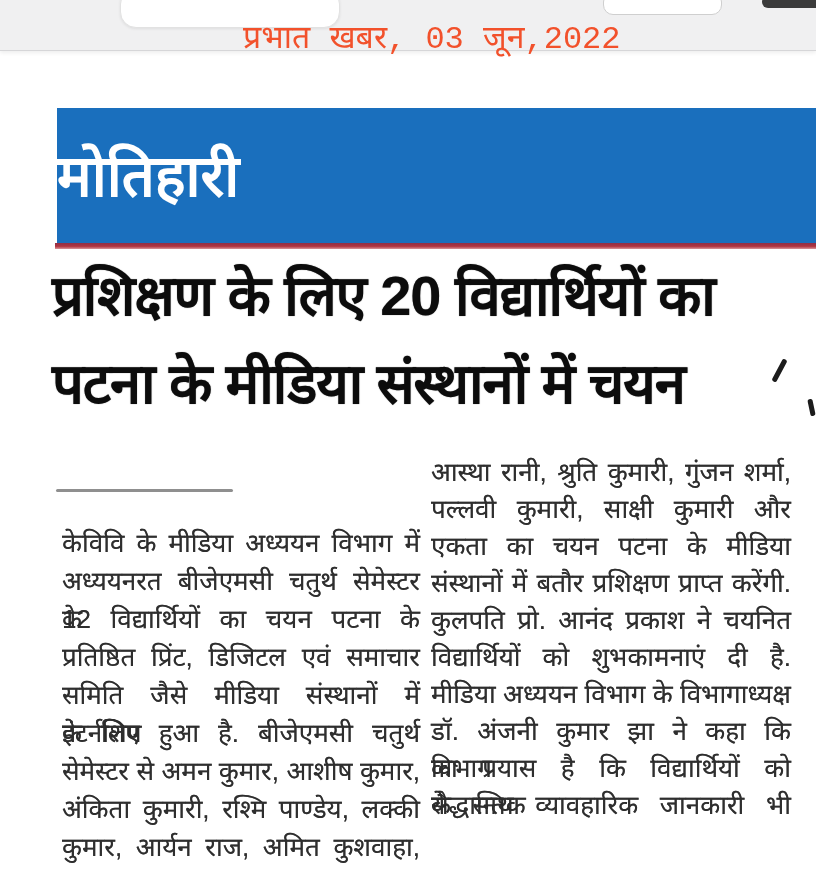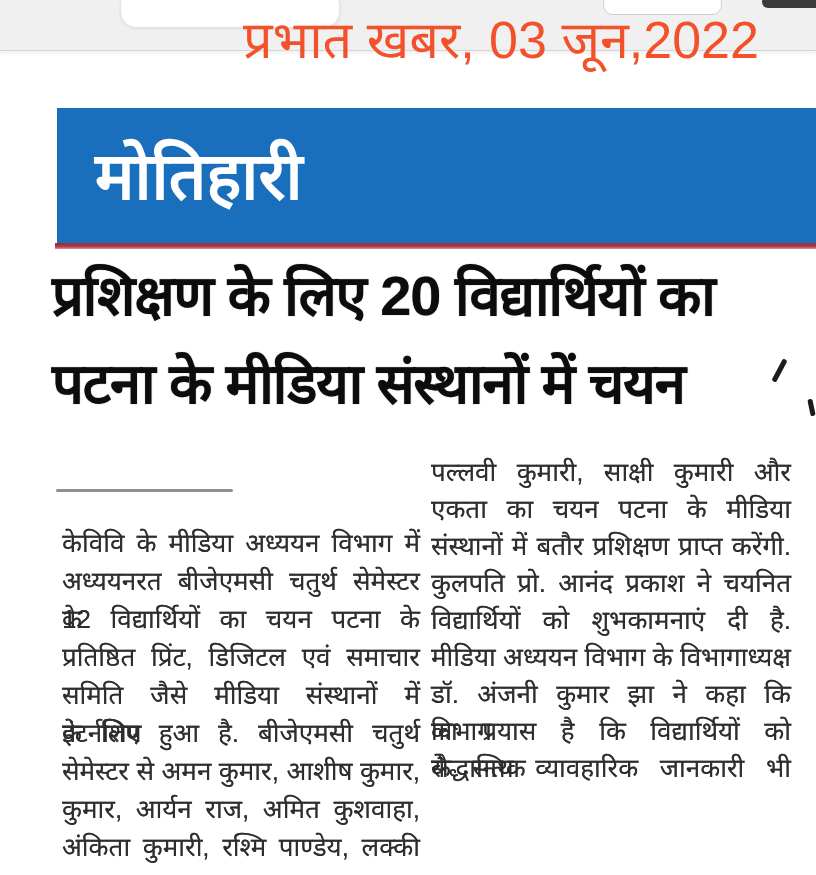--- a/index.html
+++ b/index.html
@@ -26,35 +26,35 @@
     position:absolute;left:603px;top:-8px;width:117px;height:21px;
     background:#ffffff;border:1px solid #cfcfcf;border-radius:10px;
   }
   .ui-notch{
     position:absolute;left:762px;top:-4px;width:70px;height:12px;
     background:#3b3b3b;border-radius:6px;
   }
   
   .date-caption{
     position:absolute;left:243px;top:18px;
-    font-size:52px;line-height:44px;
+    font-size:32px;line-height:44px;
     color:#f2512b;
     white-space:nowrap;
     z-index:5;
+    font-family:Liberation Mono, monospace;
   }
   
   .banner{
     position:absolute;left:57px;top:108px;width:759px;height:135px;
     background:#1a6fbd;
     display:flex;align-items:center;
     z-index:2;
   }
   .banner-title{
-    padding-left:38px;
-    font-size:66px;line-height:100px;
+    font-size:58px;line-height:100px;
     font-weight:bold;color:#ffffff;
     white-space:nowrap;
   }
   .red-rule{
     position:absolute;left:55px;top:243px;width:761px;height:6px;
     background:linear-gradient(180deg,#8e3048 0%,#b03440 55%,#d9959b 100%);
   }
   
   .headline{
     position:absolute;left:52px;top:252px;width:742px;
@@ -129,25 +129,26 @@
   <div class="byline-rule"></div>
 
   <div class="col col-left">
     <div class="bl">केविवि के मीडिया अध्ययन विभाग में</div>
     <div class="bl">अध्ययनरत बीजेएमसी चतुर्थ सेमेस्टर के</div>
     <div class="bl">12 विद्यार्थियों का चयन पटना के</div>
     <div class="bl">प्रतिष्ठित प्रिंट, डिजिटल एवं समाचार</div>
     <div class="bl">समिति जैसे मीडिया संस्थानों में इंटर्नशिप</div>
     <div class="bl">के लिए हुआ है. बीजेएमसी चतुर्थ</div>
     <div class="bl">सेमेस्टर से अमन कुमार, आशीष कुमार,</div>
+    <div class="bl">अंकिता कुमारी, रश्मि पाण्डेय, लक्की</div>
     <div class="bl">कुमार, आर्यन राज, अमित कुशवाहा,</div>
-    <div class="bl">अंकिता कुमारी, रश्मि पाण्डेय, लक्की</div>
   </div>
 
   <div class="col col-right">
+    <div class="br">आस्था रानी, श्रुति कुमारी, गुंजन शर्मा,</div>
     <div class="br">पल्लवी कुमारी, साक्षी कुमारी और</div>
     <div class="br">एकता का चयन पटना के मीडिया</div>
     <div class="br">संस्थानों में बतौर प्रशिक्षण प्राप्त करेंगी.</div>
     <div class="br">कुलपति प्रो. आनंद प्रकाश ने चयनित</div>
     <div class="br">विद्यार्थियों को शुभकामनाएं दी है.</div>
     <div class="br">मीडिया अध्ययन विभाग के विभागाध्यक्ष</div>
     <div class="br">डॉ. अंजनी कुमार झा ने कहा कि विभाग</div>
     <div class="br">का प्रयास है कि विद्यार्थियों को सैद्धान्तिक</div>
     <div class="br">के साथ व्यावहारिक जानकारी भी</div>
   </div>

